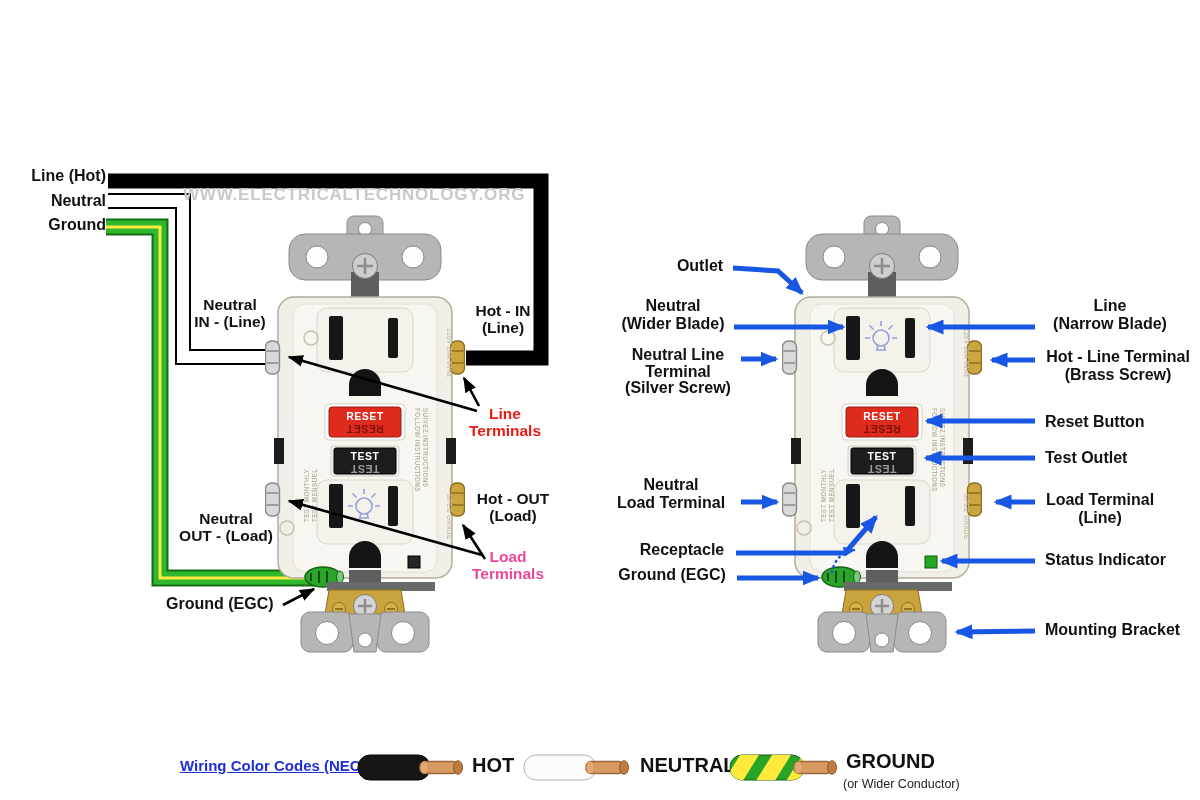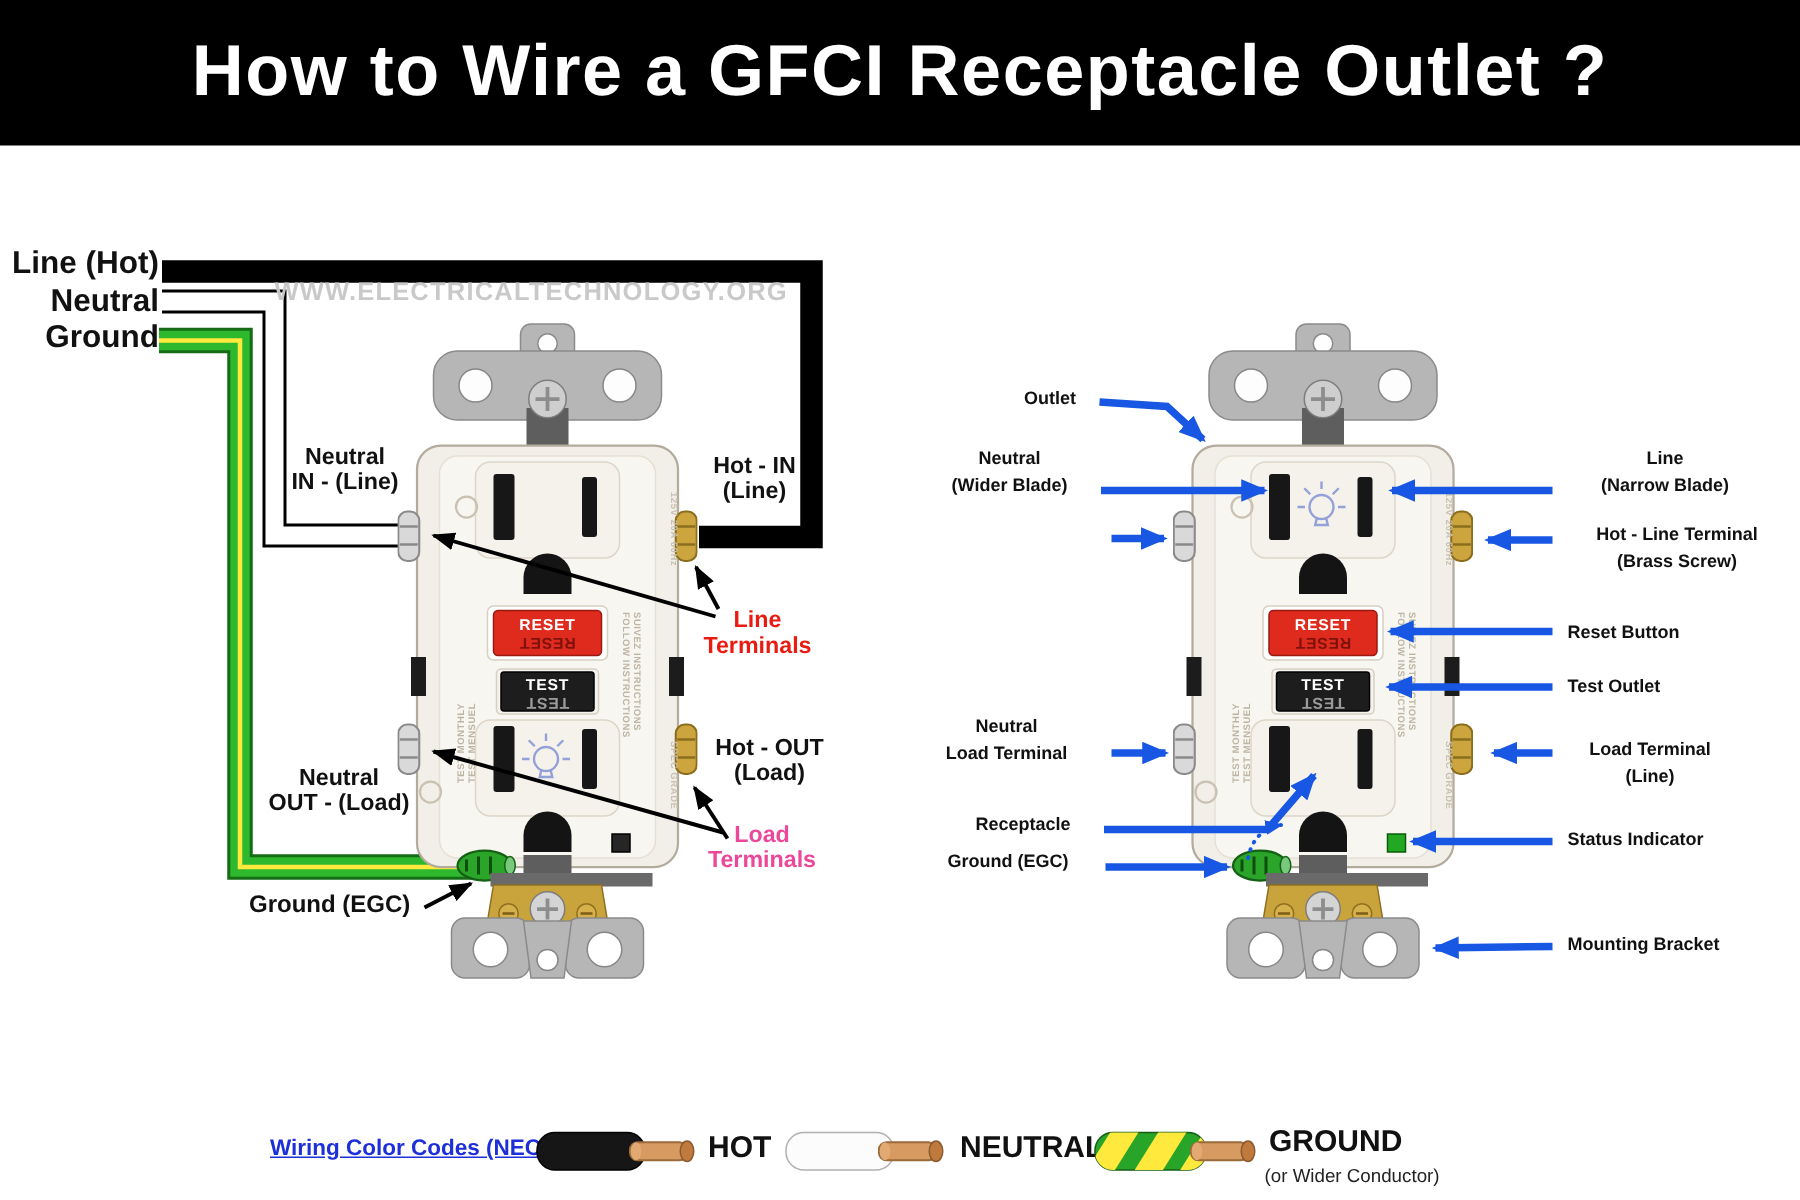--- a/index.html
+++ b/index.html
@@ -4,43 +4,40 @@
 <style>
   html,body{margin:0;padding:0;background:#fff;}
   #canvas{position:relative;width:1200px;height:800px;background:#ffffff;overflow:hidden;
           font-family:"Liberation Sans",sans-serif;}
   .layer{position:absolute;left:0;top:0;pointer-events:none;}
   #banner{position:absolute;left:0;top:0;width:1200px;height:97px;background:#000;z-index:5;}
   #banner h1{margin:0;color:#fff;text-align:center;line-height:95px;font-size:48px;
              font-weight:bold;letter-spacing:1px;}
   .outlet{position:absolute;width:200px;height:444px;z-index:2;}
   .lbl{position:absolute;z-index:4;font-weight:bold;color:#111;font-size:15.5px;line-height:17px;}
-  .rlbl{font-size:12px;line-height:17.5px;}
+  .rlbl{font-size:16px;line-height:17.5px;}
   .ctr{text-align:center;}
   .rt{text-align:right;}
-  .wirelbl{font-size:21px;line-height:20px;}
+  .wirelbl{font-size:16px;line-height:20px;}
   .red{color:#ea1c12;}
   .blue{color:#ec4899;}
   #watermark{position:absolute;z-index:4;left:183px;top:185px;font-weight:bold;font-size:17px;
              letter-spacing:0.8px;color:#c9c9c9;}
   #caption{font-size:23px;line-height:28px;}
   #legend-link{position:absolute;z-index:4;left:180px;top:757px;font-weight:bold;font-size:15px;
                color:#1c2fd8;text-decoration:underline;cursor:pointer;}
   .legend-word{position:absolute;z-index:4;font-weight:bold;font-size:20px;color:#111;}
   .legend-note{position:absolute;z-index:4;font-weight:normal;font-size:12.5px;color:#222;}
   .legend-wire{position:absolute;z-index:4;}
 </style>
 </head>
 <body>
 
 <div id="canvas">
 
-  <div id="banner">
-    <h1>How to Wire a GFCI Receptacle Outlet ?</h1>
-  </div>
 
   <svg class="layer" width="1200" height="800" style="z-index:1">
     <path d="M108,181 H541 V358 H466" fill="none" stroke="#000" stroke-width="15" stroke-linejoin="miter"></path>
     <path d="M108,201 H183 V357 H267" fill="none" stroke="#000" stroke-width="16"></path>
     <path d="M108,201 H183 V357 H267" fill="none" stroke="#ffffff" stroke-width="12"></path>
     <path d="M106,227 H160 V578 H320" fill="none" stroke="#156c15" stroke-width="17"></path>
     <path d="M106,227 H160 V578 H320" fill="none" stroke="#2eb82e" stroke-width="13"></path>
     <path d="M106,227 H160 V578 H320" fill="none" stroke="#ffe93d" stroke-width="3"></path>
   </svg>
 
@@ -303,20 +300,25 @@
     <div>Terminals</div>
   </div>
   <div class="lbl" style="left:166px;top:595px;font-size:16px">Ground (EGC)</div>
   <div id="caption" class="lbl ctr" style="left:267px;top:663px;width:200px">
   </div>
 
   <div class="lbl rlbl ctr" style="left:635px;top:257px;width:130px">Outlet</div>
   <div class="lbl rlbl ctr" style="left:573px;top:297px;width:200px">
     <div>Neutral</div>
     <div>(Wider Blade)</div>
+  </div>
+  <div class="lbl rlbl ctr" style="left:578px;top:347px;width:200px;line-height:16.5px">
+    <div>Neutral Line</div>
+    <div>Terminal</div>
+    <div>(Silver Screw)</div>
   </div>
   <div class="lbl rlbl ctr" style="left:571px;top:476px;width:200px">
     <div>Neutral</div>
     <div>Load Terminal</div>
   </div>
   <div class="lbl rlbl ctr" style="left:582px;top:541px;width:200px">Receptacle</div>
   <div class="lbl rlbl ctr" style="left:572px;top:566px;width:200px">Ground (EGC)</div>
 
   <div class="lbl rlbl ctr" style="left:1025px;top:297px;width:170px">
     <div>Line</div>

